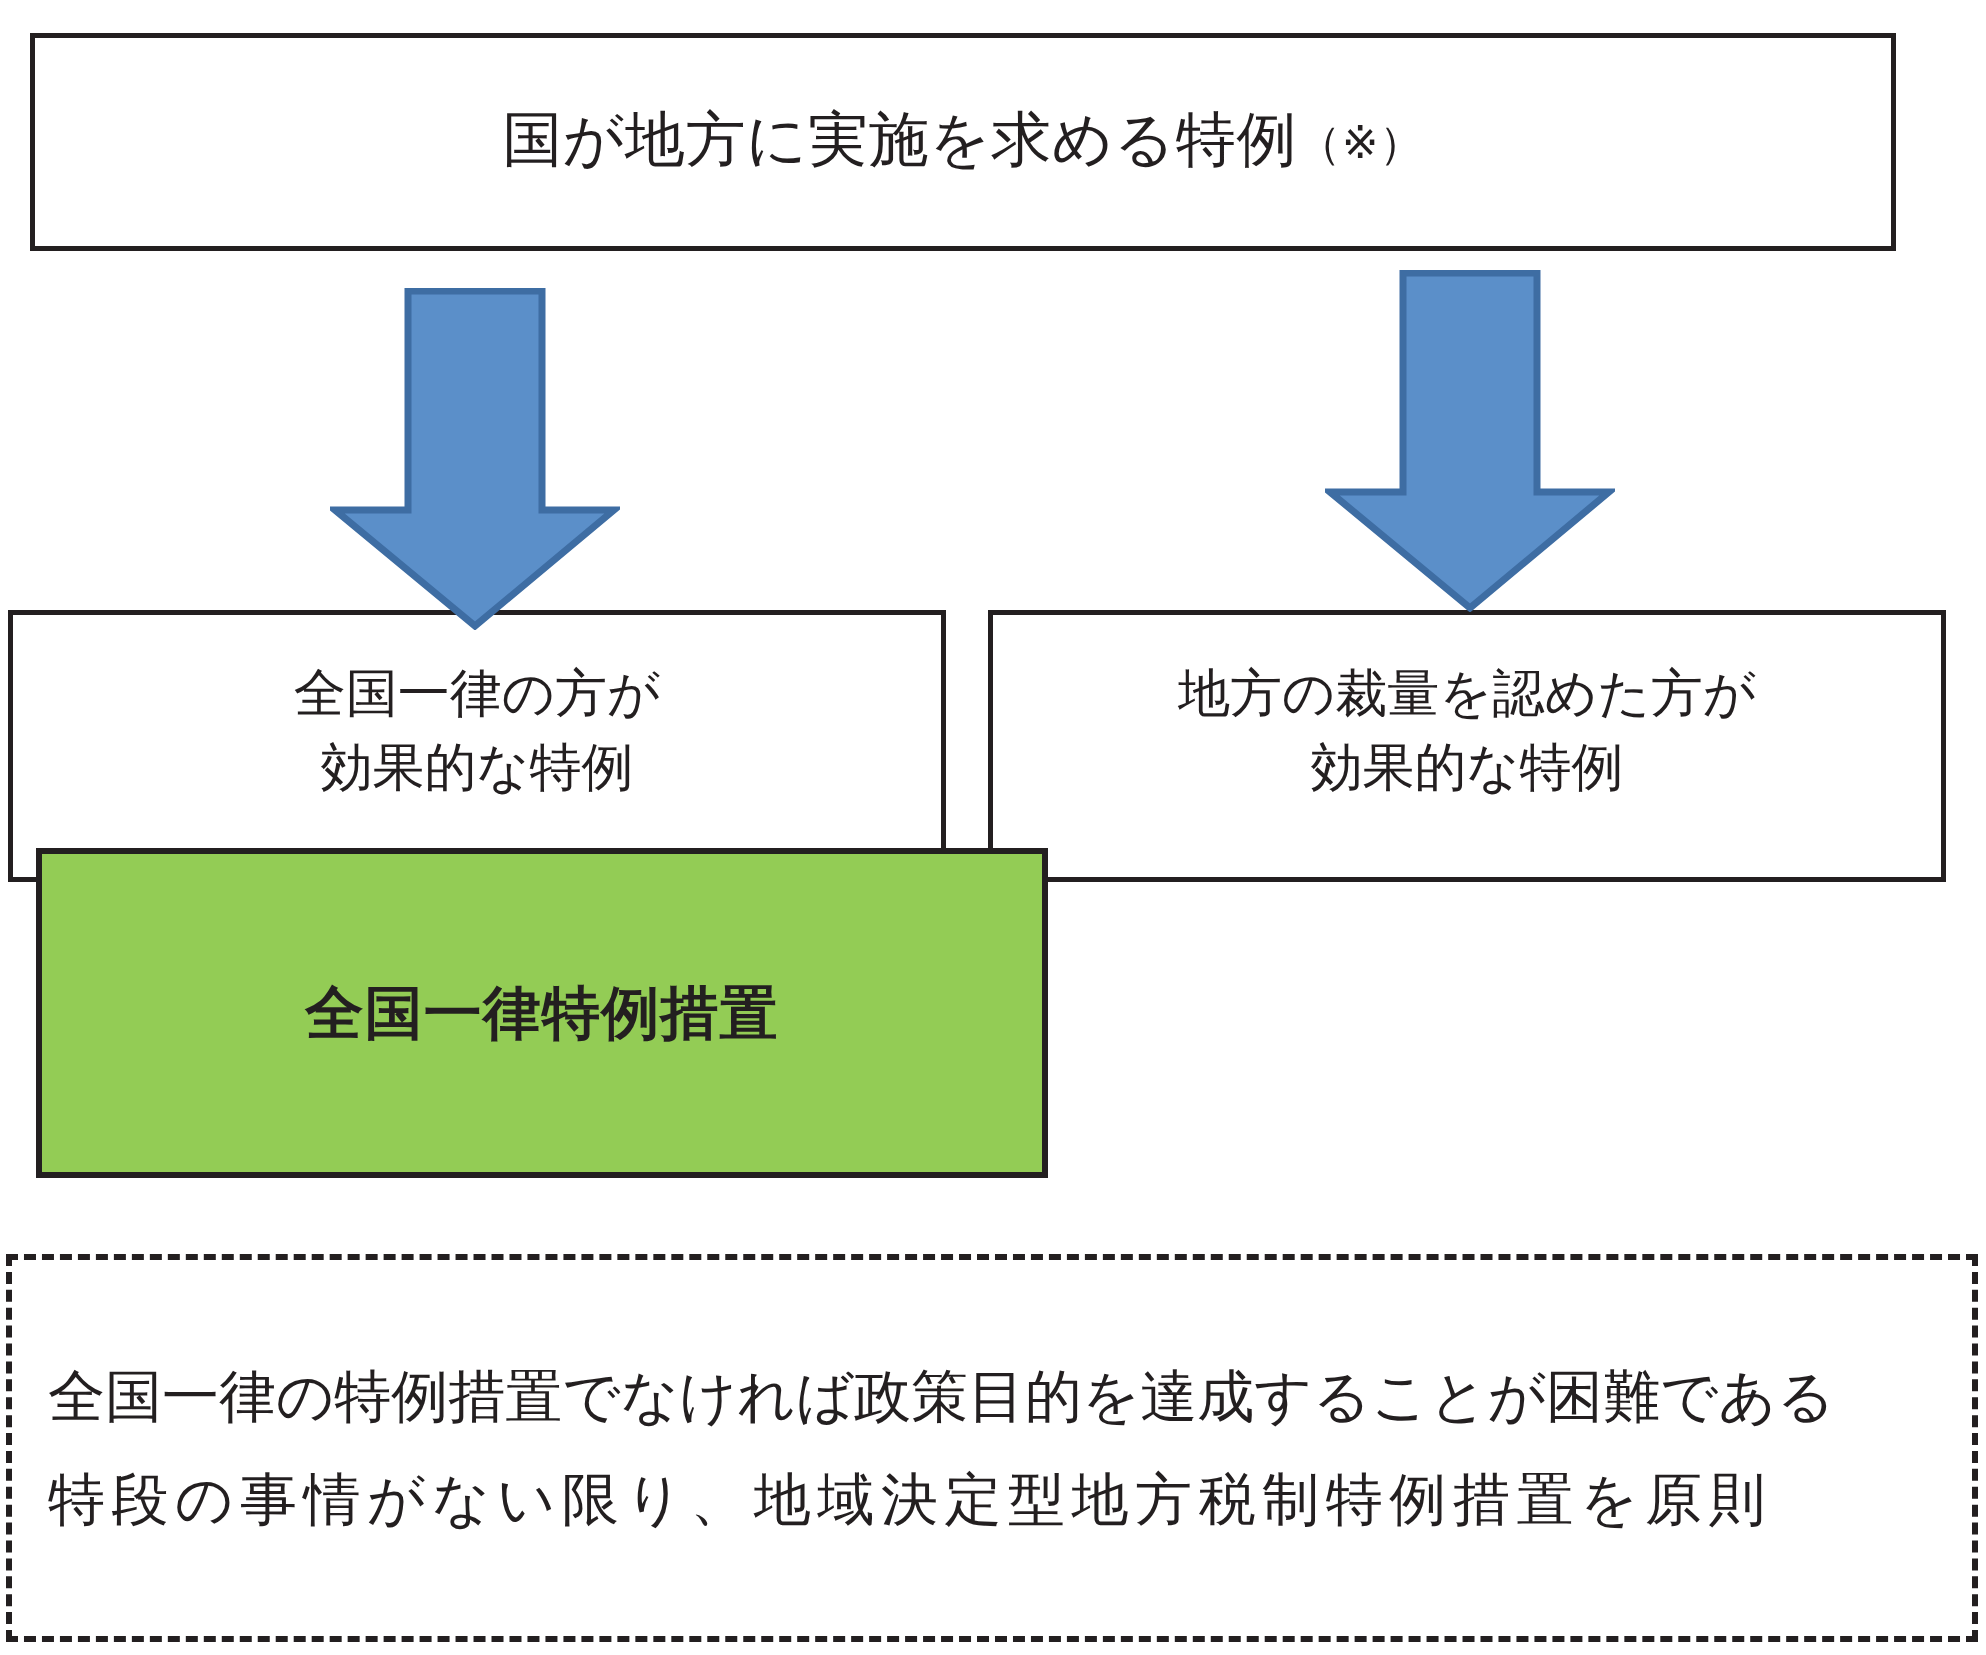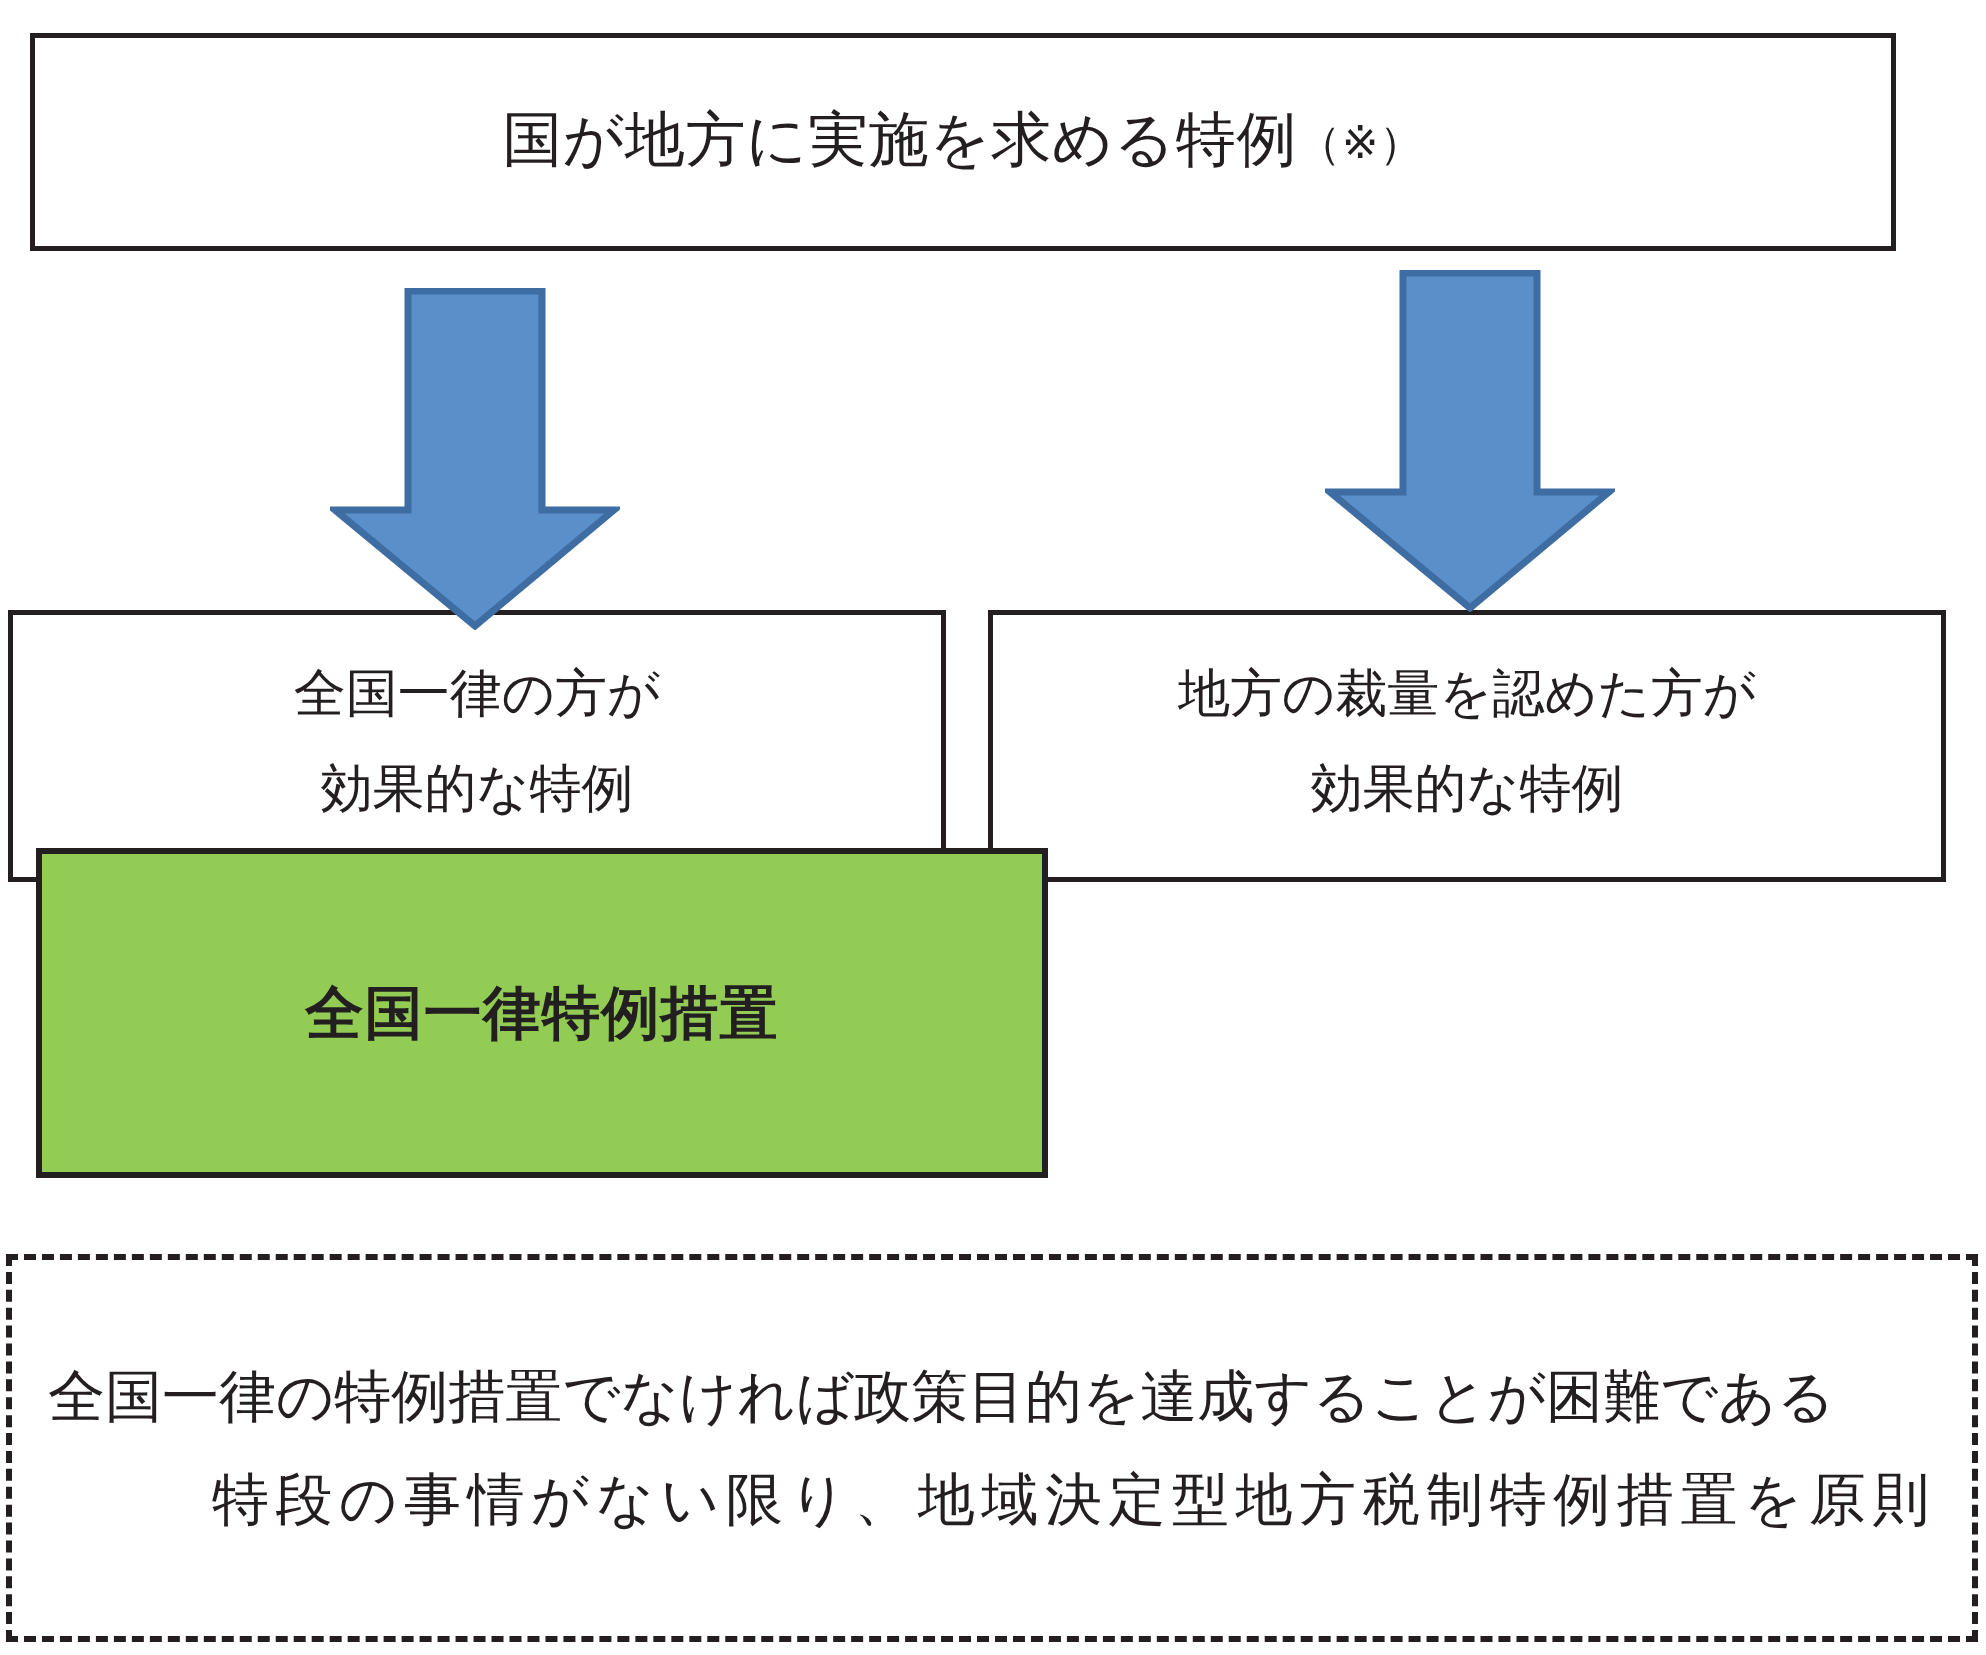--- a/index.html
+++ b/index.html
@@ -49,21 +49,20 @@
   #top-box .heading .note {
     font-size: 44px;
     vertical-align: 2px;
   }
 
   
   .sub-box {
     z-index: 2;
     justify-content: flex-start;
     padding-top: 42px;
-    gap: 21px;
   }
   #left-sub-box {
     left: 8px;
     top: 610px;
     width: 938px;
     height: 272px;
   }
   #right-sub-box {
     left: 988px;
     top: 610px;
@@ -141,21 +140,20 @@
     gap: 6px;
   }
   #note-box .note-line {
     font-size: 57px;
     color: #231f20;
     line-height: 1.7;
     white-space: nowrap;
   }
   #note-box .note-line.spaced {
     letter-spacing: 0.115em;
-    text-align: right;
   }
 </style>
 </head>
 <body>
 
 <div id="canvas">
 
   <div class="box" id="top-box">
     <div class="heading"><span>国が地方に実施を求める特例</span><span class="note">（※）</span></div>
   </div>

